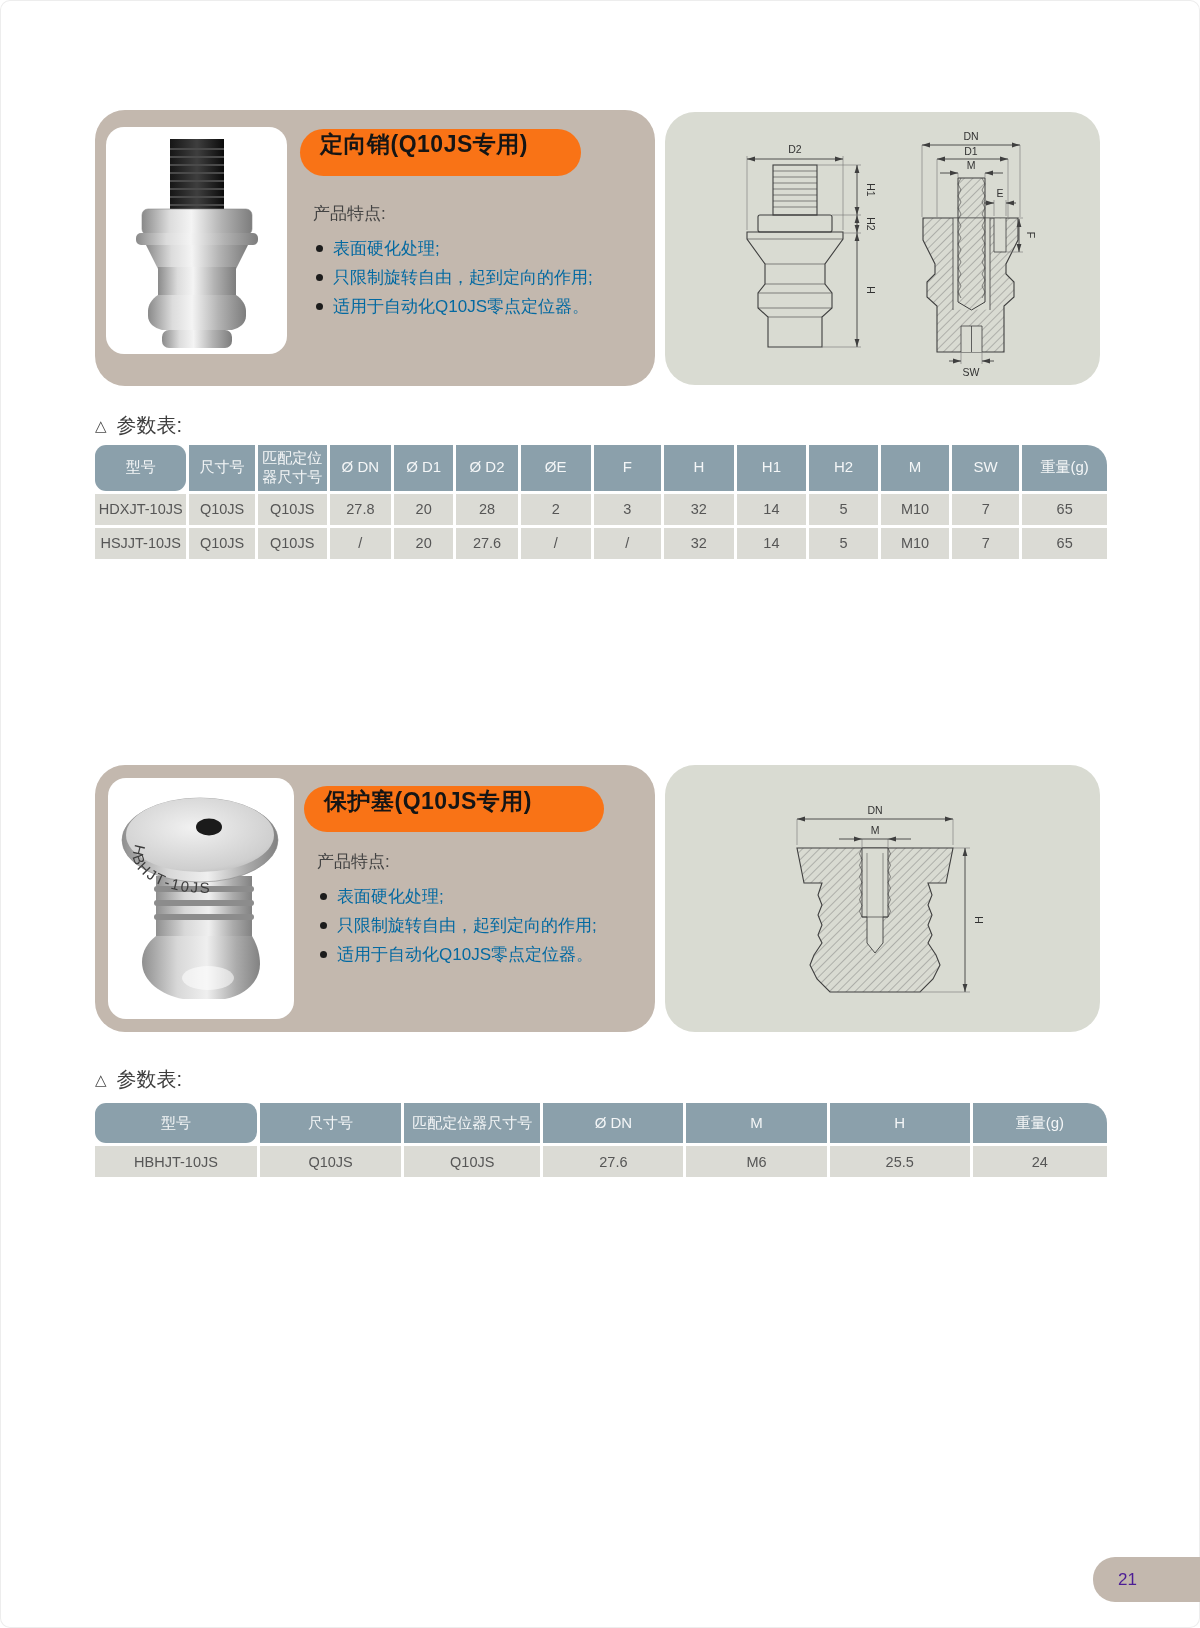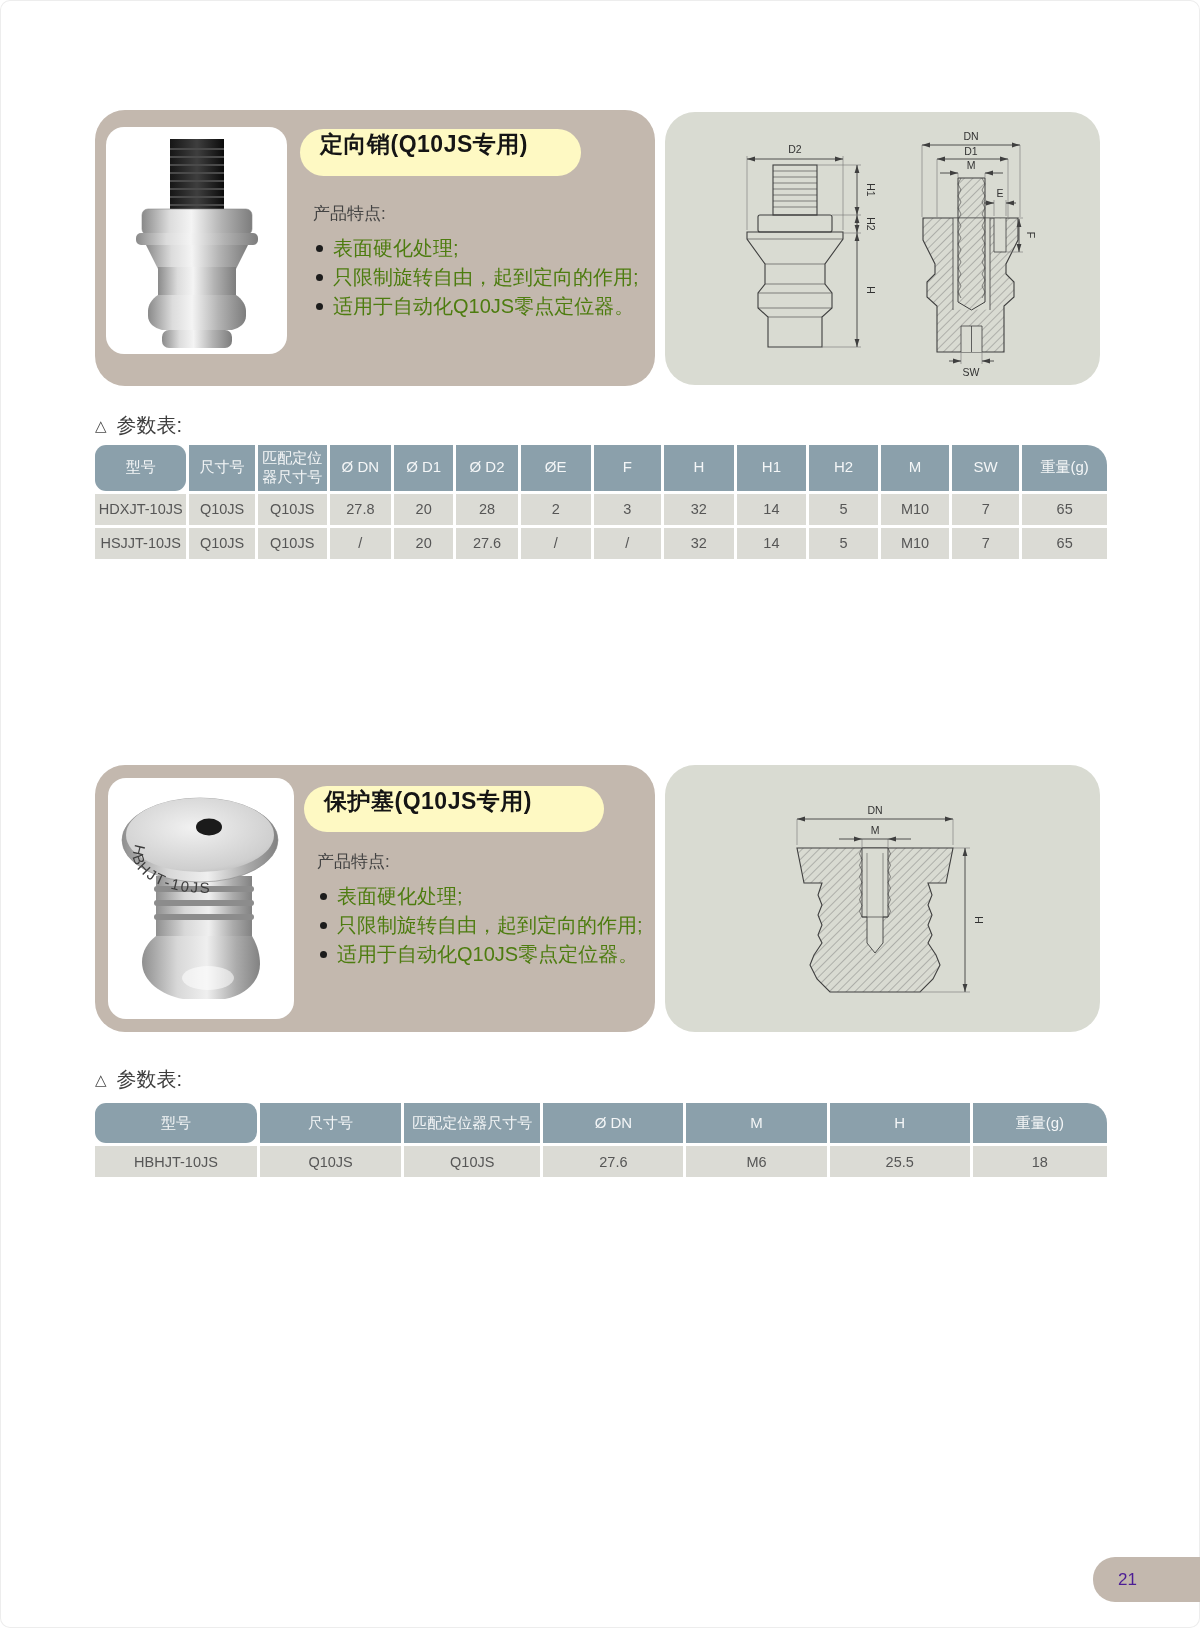--- a/index.html
+++ b/index.html
@@ -13,30 +13,30 @@
     box-shadow:inset 0 0 0 1px #ededed;
   }
   .panel{position:absolute;border-radius:30px;}
   .panel.taupe{background:#c3b8ae;}
   .panel.light{background:#d9dbd2;}
 
   .photo-card{position:absolute;background:#ffffff;border-radius:18px;overflow:hidden;}
   .photo-card svg{display:block;width:100%;height:100%;}
 
   .title-pill{
-    position:absolute;background:#fef9c3;border-radius:24px;
+    position:absolute;background:#f97316;border-radius:24px;
     display:flex;align-items:center;padding:0 0 16px 20px;box-sizing:border-box;
   }
   .title-pill span{font-size:23px;font-weight:700;color:#151515;letter-spacing:.5px;}
 
   .features{position:absolute;}
   .features-heading{font-size:17px;color:#424242;margin:0 0 13px 0;}
   .feature-line{display:flex;align-items:flex-start;margin:0 0 8px 0;}
   .dot{width:7px;height:7px;border-radius:50%;background:#1c1c1c;margin:7px 10px 0 3px;flex:none;}
-  .feature-text{font-size:20px;color:#4d7c0f;line-height:21px;}
+  .feature-text{font-size:17px;color:#0369a1;line-height:21px;}
 
   .params-label{position:absolute;display:flex;align-items:center;gap:10px;}
   .tri{font-size:15px;color:#4a4a4a;}
   .params-text{font-size:20px;color:#3d3d3d;}
 
   table.params{
     position:absolute;border-collapse:separate;border-spacing:3px;table-layout:fixed;
   }
   table.params th{
     background:#8ba0ab;color:#f4f6f7;font-weight:400;font-size:15px;
@@ -370,21 +370,21 @@
       </tr>
     </thead>
     <tbody>
       <tr>
         <td>HBHJT-10JS</td>
         <td>Q10JS</td>
         <td>Q10JS</td>
         <td>27.6</td>
         <td>M6</td>
         <td>25.5</td>
-        <td>18</td>
+        <td>24</td>
       </tr>
     </tbody>
   </table>
 
   <div class="page-pill">
     <span>21</span>
   </div>
 
 </div>
 

